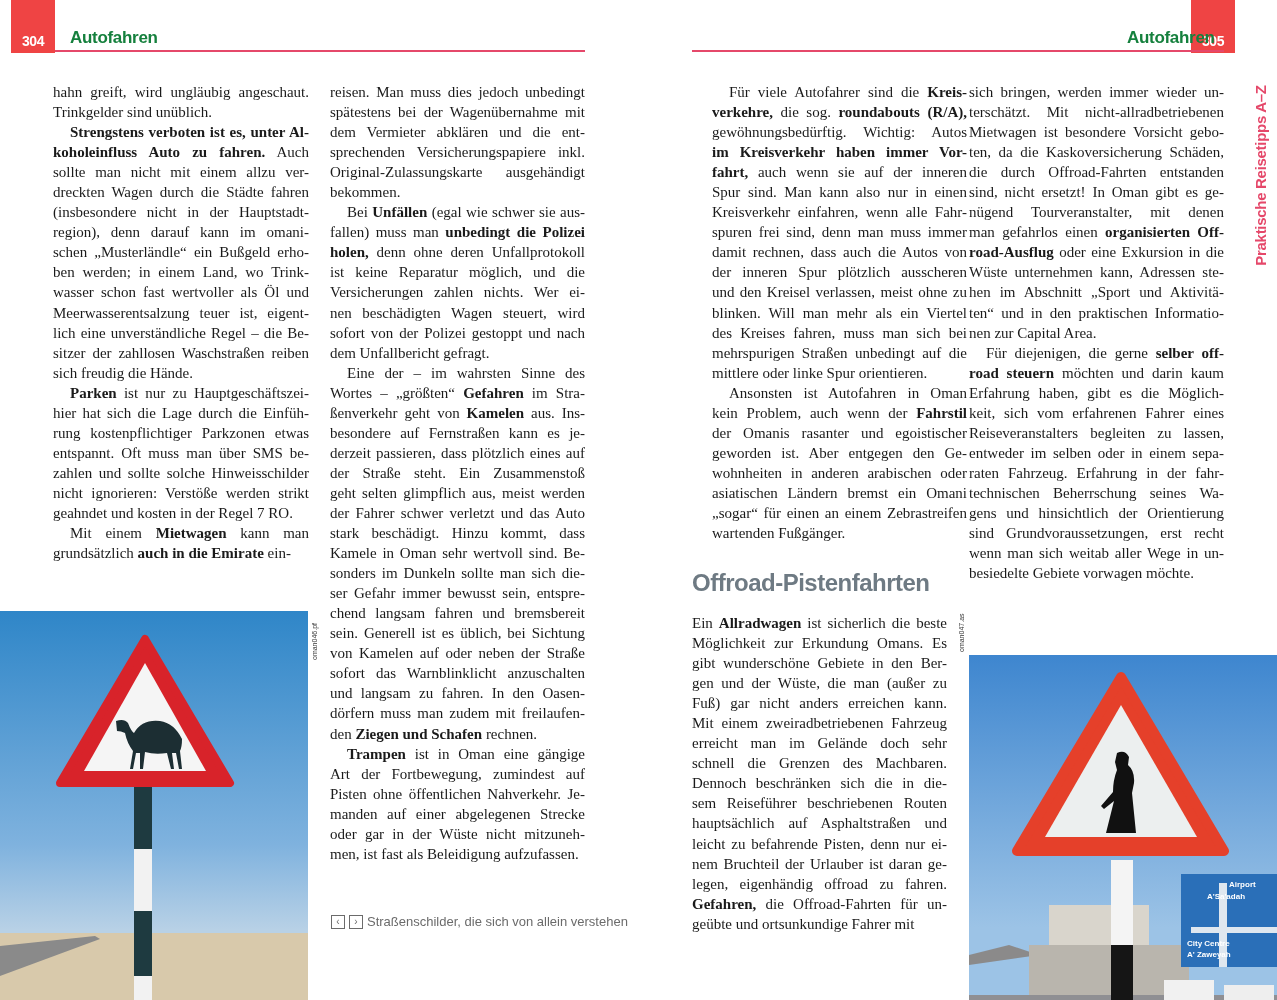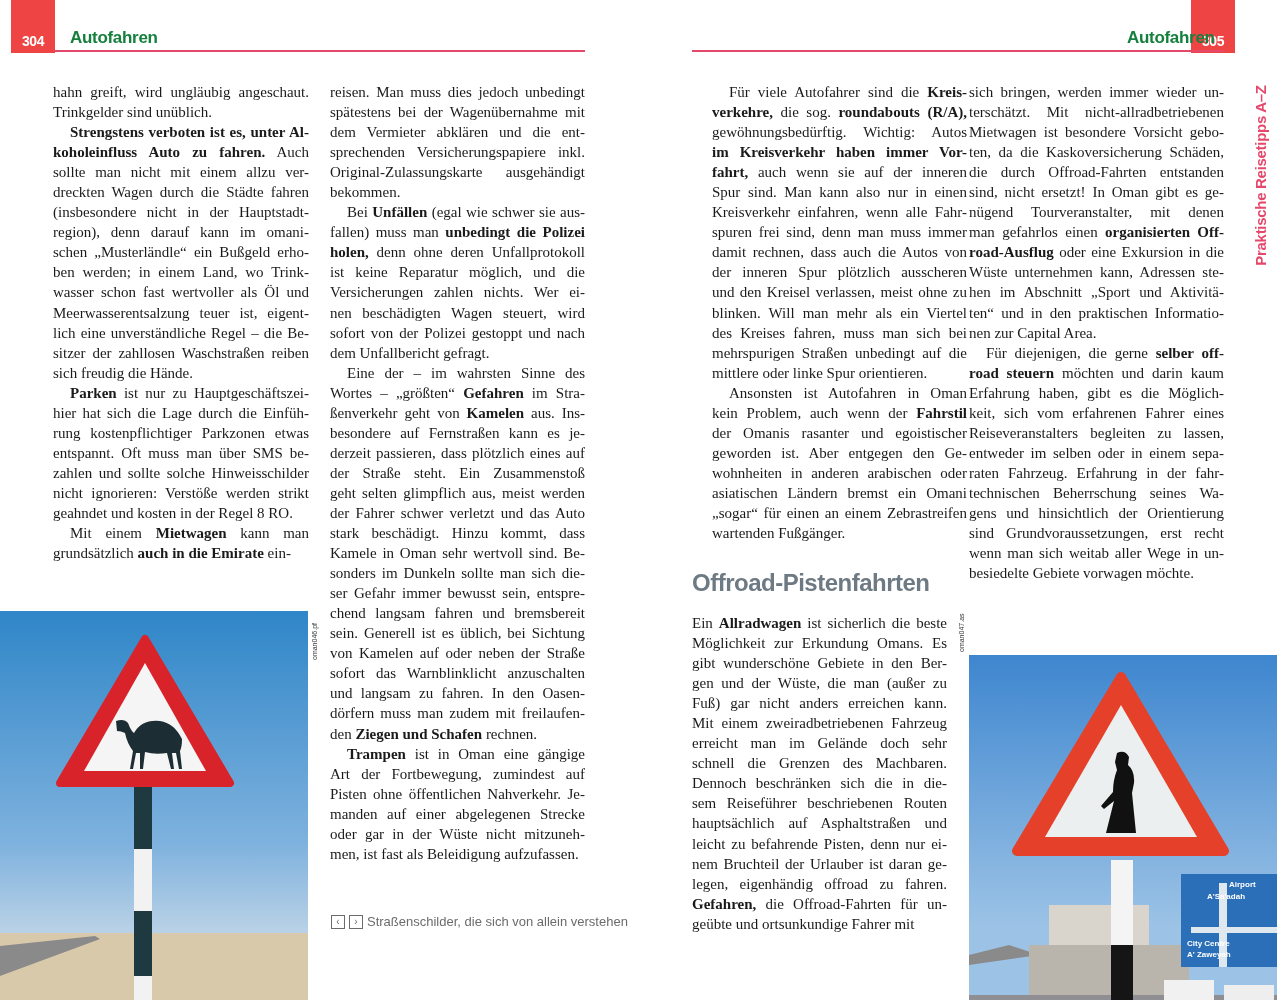--- a/index.html
+++ b/index.html
@@ -54,21 +54,21 @@
     <span class="line"><span>Meerwasserentsalzung teuer ist, eigent-</span></span>
     <span class="line"><span>lich eine unverständliche Regel – die Be-</span></span>
     <span class="line"><span>sitzer der zahllosen Waschstraßen reiben</span></span>
     <span class="line last"><span>sich freudig die Hände.</span></span>
     <span class="line" style="padding-left: 17px;"><b>Parken</b><span> ist nur zu Hauptgeschäftszei-</span></span>
     <span class="line"><span>hier hat sich die Lage durch die Einfüh-</span></span>
     <span class="line"><span>rung kostenpflichtiger Parkzonen etwas</span></span>
     <span class="line"><span>entspannt. Oft muss man über SMS be-</span></span>
     <span class="line"><span>zahlen und sollte solche Hinweisschilder</span></span>
     <span class="line"><span>nicht ignorieren: Verstöße werden strikt</span></span>
-    <span class="line last"><span>geahndet und kosten in der Regel 8 RO.</span></span>
+    <span class="line last"><span>geahndet und kosten in der Regel 7 RO.</span></span>
     <span class="line" style="padding-left: 17px;"><span>Mit einem </span><b>Mietwagen</b><span> kann man</span></span>
     <span class="line last"><span>grundsätzlich </span><b>auch in die Emirate</b><span> ein-</span></span>
   </div>
 <div class="col" id="lcol2" style="left:330px;top:82px;width:255px;">
     <span class="line"><span>reisen. Man muss dies jedoch unbedingt</span></span>
     <span class="line"><span>spätestens bei der Wagenübernahme mit</span></span>
     <span class="line"><span>dem Vermieter abklären und die ent-</span></span>
     <span class="line"><span>sprechenden Versicherungspapiere inkl.</span></span>
     <span class="line"><span>Original-Zulassungskarte ausgehändigt</span></span>
     <span class="line last"><span>bekommen.</span></span>

